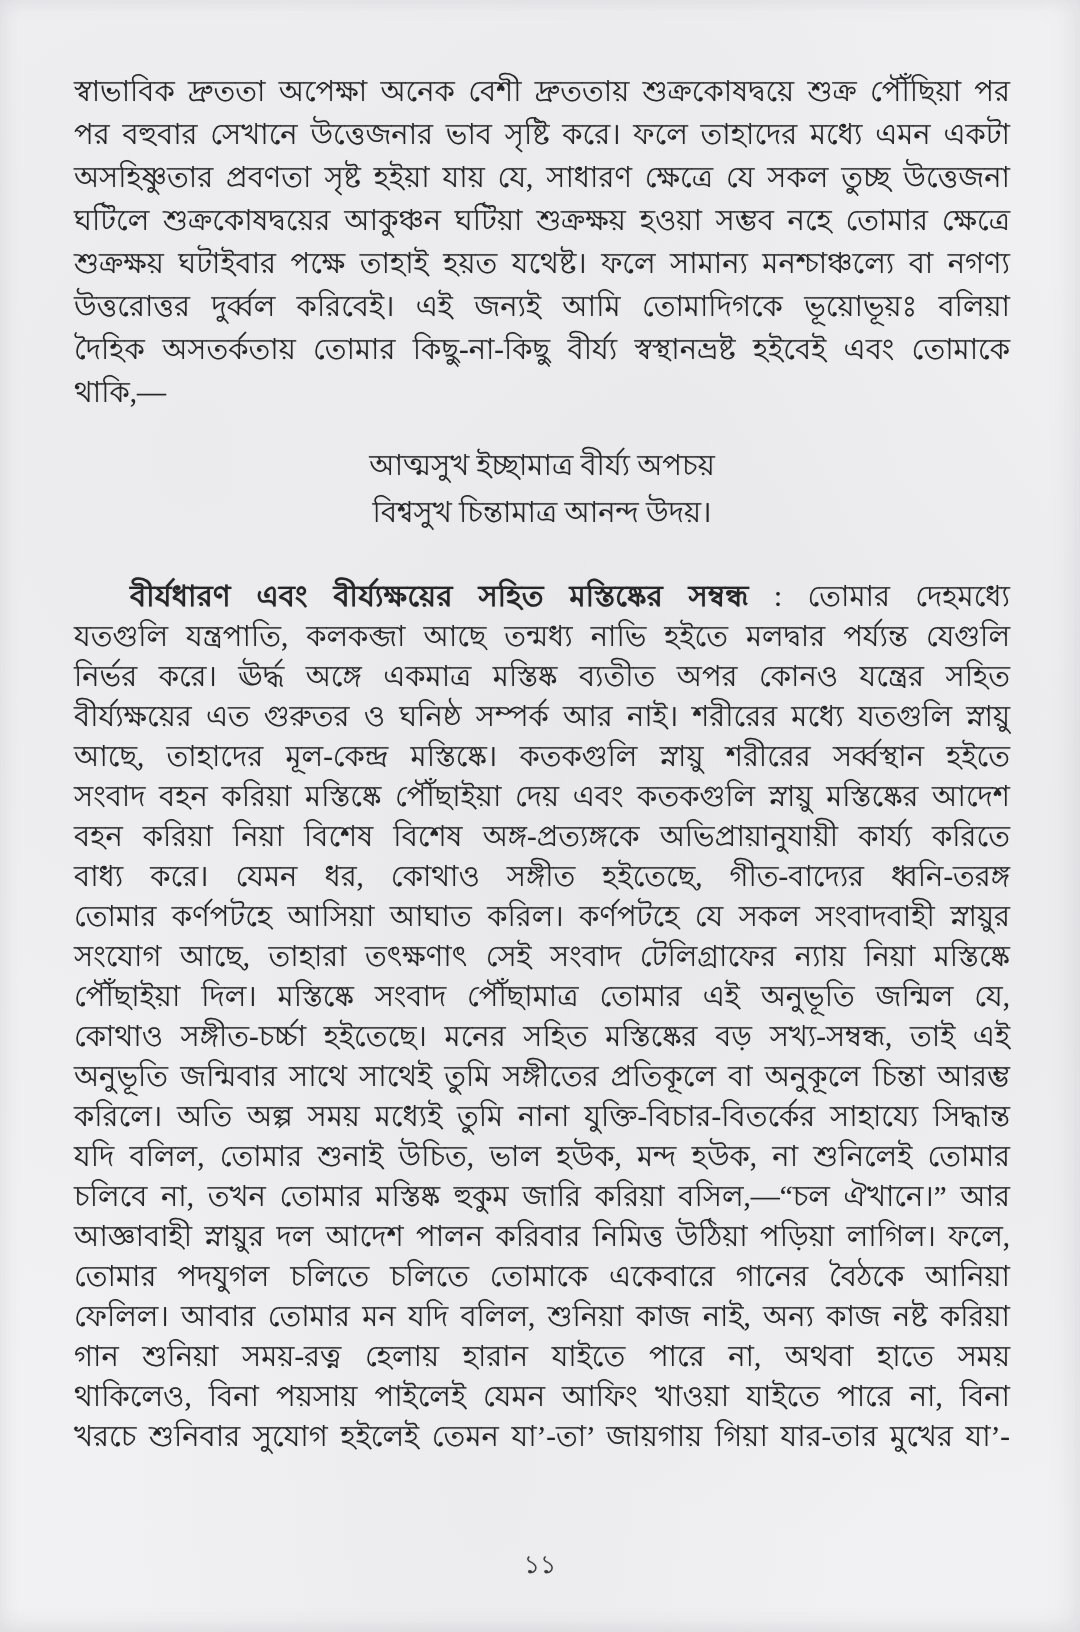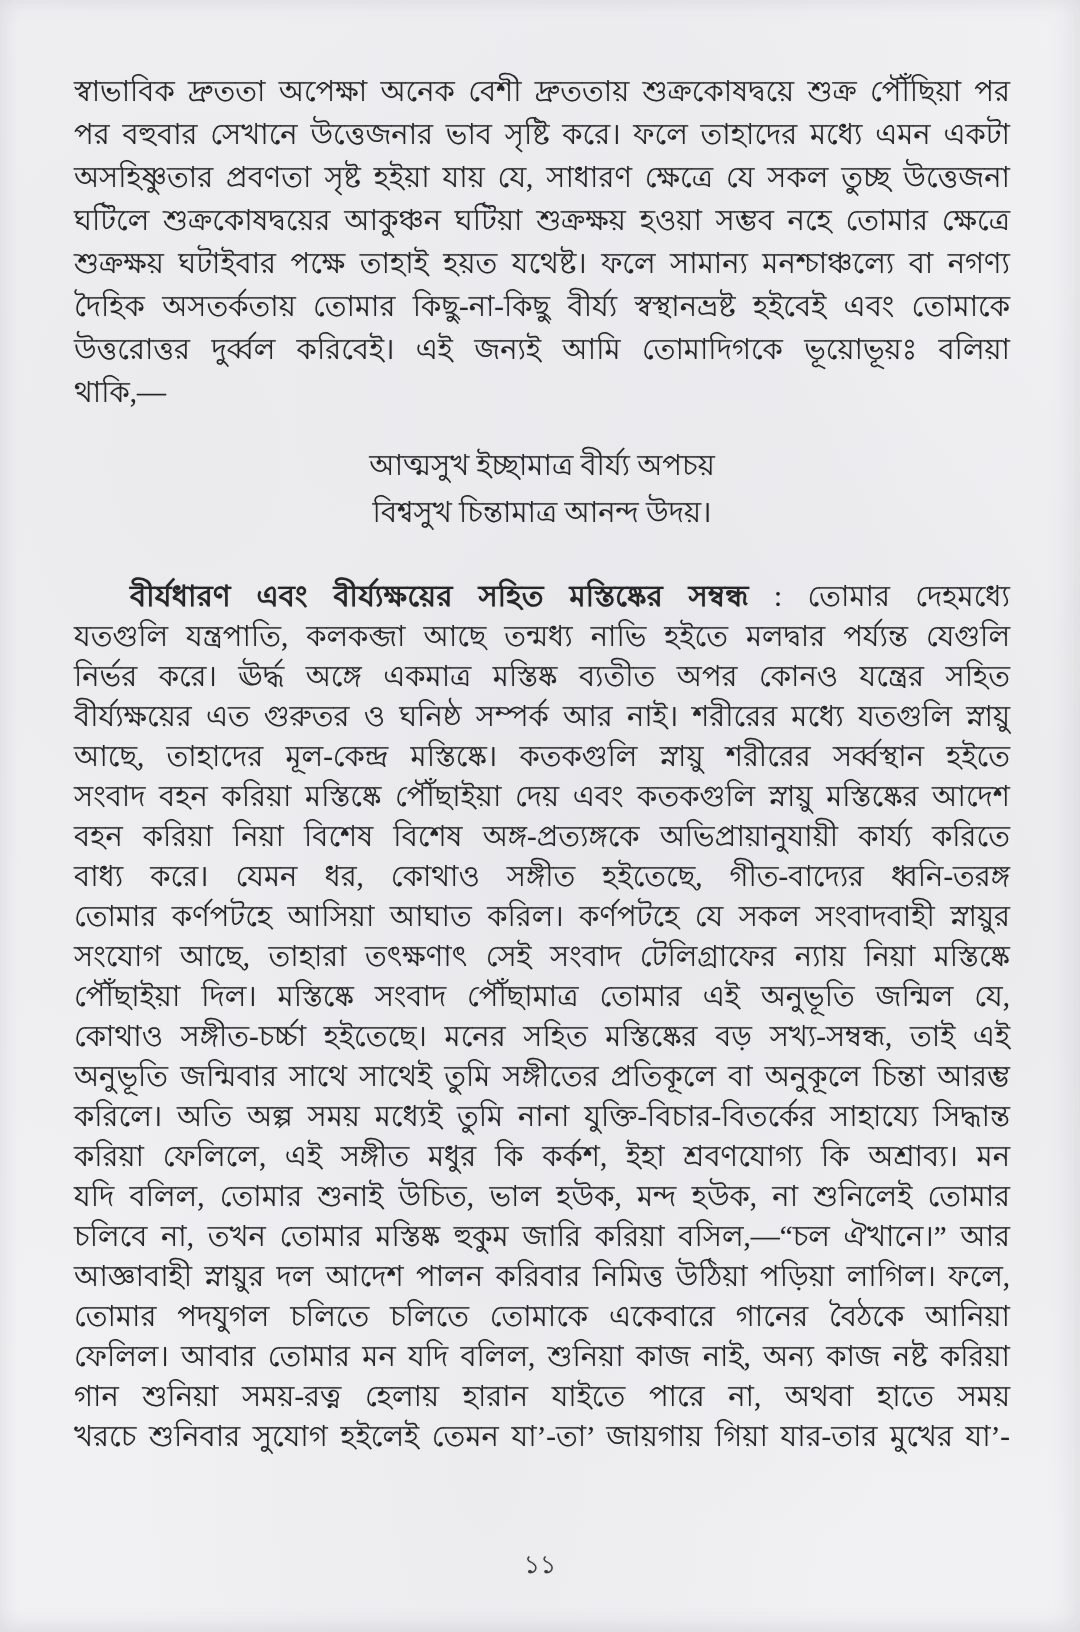--- a/index.html
+++ b/index.html
@@ -76,22 +76,22 @@
 
 <div class="page">
   <div class="text-block">
 
     <div class="para para1">
         <div class="line">স্বাভাবিক দ্রুততা অপেক্ষা অনেক বেশী দ্রুততায় শুক্রকোষদ্বয়ে শুক্র পৌঁছিয়া পর</div>
         <div class="line">পর বহুবার সেখানে উত্তেজনার ভাব সৃষ্টি করে। ফলে তাহাদের মধ্যে এমন একটা</div>
         <div class="line">অসহিষ্ণুতার প্রবণতা সৃষ্ট হইয়া যায় যে, সাধারণ ক্ষেত্রে যে সকল তুচ্ছ উত্তেজনা</div>
         <div class="line">ঘটিলে শুক্রকোষদ্বয়ের আকুঞ্চন ঘটিয়া শুক্রক্ষয় হওয়া সম্ভব নহে তোমার ক্ষেত্রে</div>
         <div class="line">শুক্রক্ষয় ঘটাইবার পক্ষে তাহাই হয়ত যথেষ্ট। ফলে সামান্য মনশ্চাঞ্চল্যে বা নগণ্য</div>
+        <div class="line">উত্তরোত্তর দুর্ব্বল করিবেই। এই জন্যই আমি তোমাদিগকে ভূয়োভূয়ঃ বলিয়া</div>
         <div class="line">দৈহিক অসতর্কতায় তোমার কিছু-না-কিছু বীর্য্য স্বস্থানভ্রষ্ট হইবেই এবং তোমাকে</div>
-        <div class="line">উত্তরোত্তর দুর্ব্বল করিবেই। এই জন্যই আমি তোমাদিগকে ভূয়োভূয়ঃ বলিয়া</div>
         <div class="line">থাকি,—</div>
       </div>
 
     <div class="verse">
         <div class="line">আত্মসুখ ইচ্ছামাত্র বীর্য্য অপচয়</div>
         <div class="line">বিশ্বসুখ চিন্তামাত্র আনন্দ উদয়।</div>
       </div>
 
     <div class="para para2">
       <div class="line first-line">
@@ -104,27 +104,27 @@
           <div class="line">আছে, তাহাদের মূল-কেন্দ্র মস্তিষ্কে। কতকগুলি স্নায়ু শরীরের সর্ব্বস্থান হইতে</div>
           <div class="line">সংবাদ বহন করিয়া মস্তিষ্কে পৌঁছাইয়া দেয় এবং কতকগুলি স্নায়ু মস্তিষ্কের আদেশ</div>
           <div class="line">বহন করিয়া নিয়া বিশেষ বিশেষ অঙ্গ-প্রত্যঙ্গকে অভিপ্রায়ানুযায়ী কার্য্য করিতে</div>
           <div class="line">বাধ্য করে। যেমন ধর, কোথাও সঙ্গীত হইতেছে, গীত-বাদ্যের ধ্বনি-তরঙ্গ</div>
           <div class="line">তোমার কর্ণপটহে আসিয়া আঘাত করিল। কর্ণপটহে যে সকল সংবাদবাহী স্নায়ুর</div>
           <div class="line">সংযোগ আছে, তাহারা তৎক্ষণাৎ সেই সংবাদ টেলিগ্রাফের ন্যায় নিয়া মস্তিষ্কে</div>
           <div class="line">পৌঁছাইয়া দিল। মস্তিষ্কে সংবাদ পৌঁছামাত্র তোমার এই অনুভূতি জন্মিল যে,</div>
           <div class="line">কোথাও সঙ্গীত-চর্চ্চা হইতেছে। মনের সহিত মস্তিষ্কের বড় সখ্য-সম্বন্ধ, তাই এই</div>
           <div class="line">অনুভূতি জন্মিবার সাথে সাথেই তুমি সঙ্গীতের প্রতিকূলে বা অনুকূলে চিন্তা আরম্ভ</div>
           <div class="line">করিলে। অতি অল্প সময় মধ্যেই তুমি নানা যুক্তি-বিচার-বিতর্কের সাহায্যে সিদ্ধান্ত</div>
-          <div class="line">করিয়া ফেলিলে, এই সঙ্গীত মধুর কি কর্কশ, ইহা শ্রবণযোগ্য কি অশ্রাব্য। মন</div>
           <div class="line">যদি বলিল, তোমার শুনাই উচিত, ভাল হউক, মন্দ হউক, না শুনিলেই তোমার</div>
           <div class="line">চলিবে না, তখন তোমার মস্তিষ্ক হুকুম জারি করিয়া বসিল,—“চল ঐখানে।” আর</div>
           <div class="line">আজ্ঞাবাহী স্নায়ুর দল আদেশ পালন করিবার নিমিত্ত উঠিয়া পড়িয়া লাগিল। ফলে,</div>
           <div class="line">তোমার পদযুগল চলিতে চলিতে তোমাকে একেবারে গানের বৈঠকে আনিয়া</div>
           <div class="line">ফেলিল। আবার তোমার মন যদি বলিল, শুনিয়া কাজ নাই, অন্য কাজ নষ্ট করিয়া</div>
           <div class="line">গান শুনিয়া সময়-রত্ন হেলায় হারান যাইতে পারে না, অথবা হাতে সময়</div>
+          <div class="line">থাকিলেও, বিনা পয়সায় পাইলেই যেমন আফিং খাওয়া যাইতে পারে না, বিনা</div>
           <div class="line">খরচে শুনিবার সুযোগ হইলেই তেমন যা’-তা’ জায়গায় গিয়া যার-তার মুখের যা’-</div>
         </div>
     </div>
 
   </div>
 
   <div class="page-number">১১</div>
 </div>
 
 </body></html>

